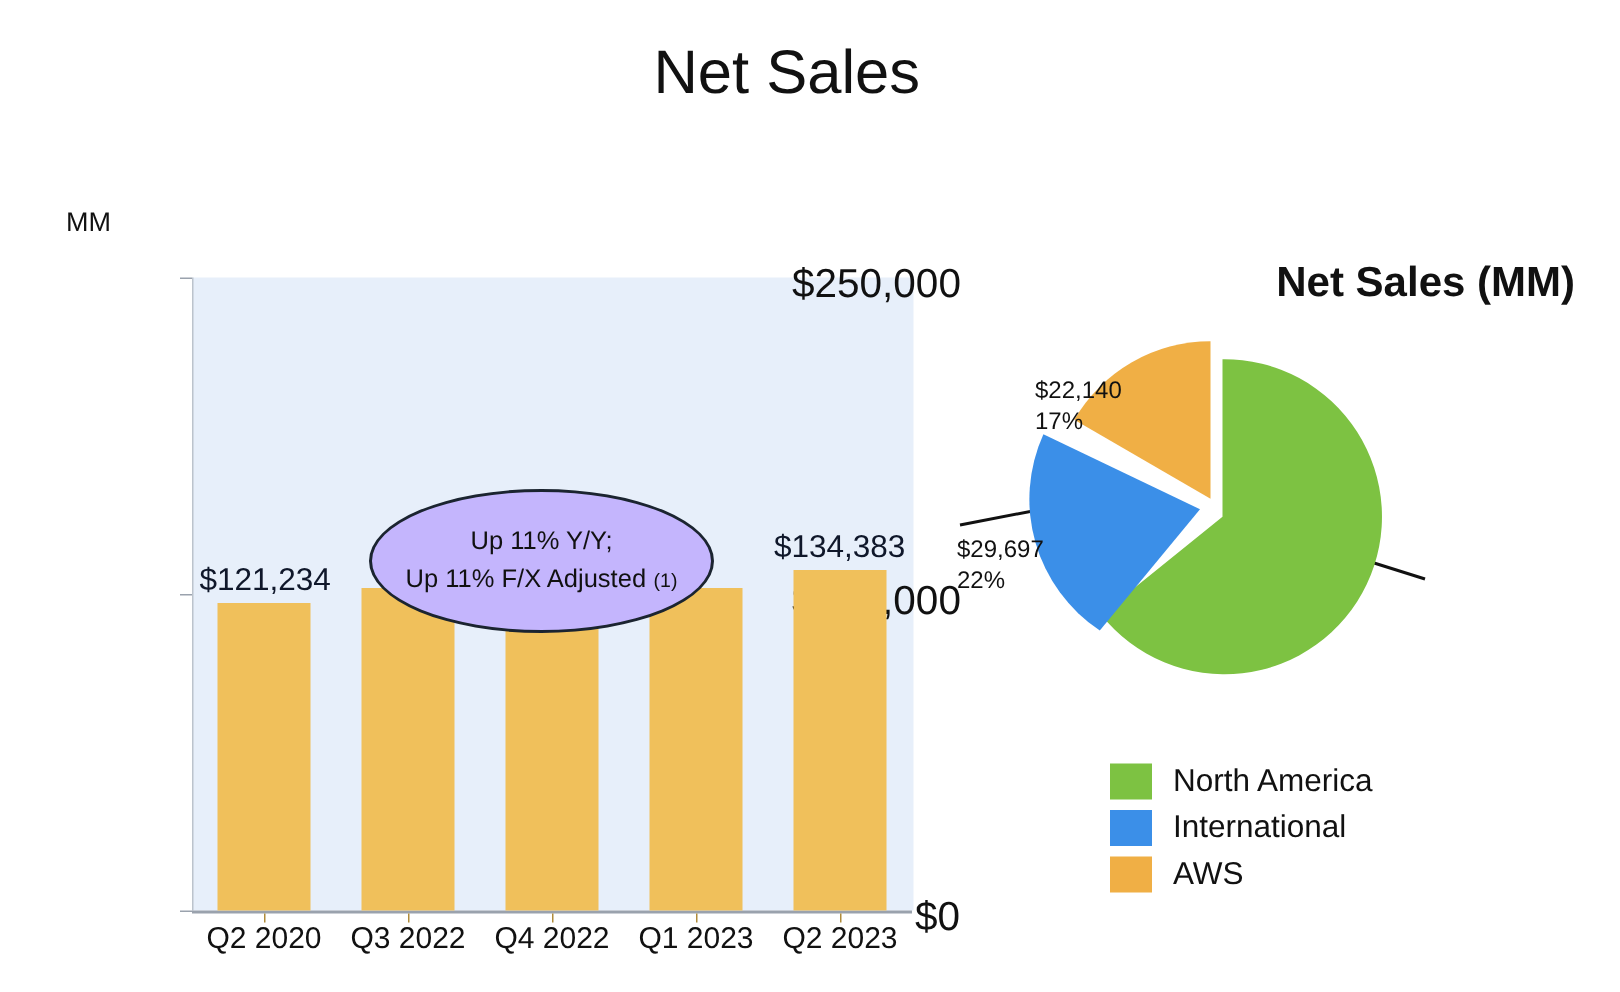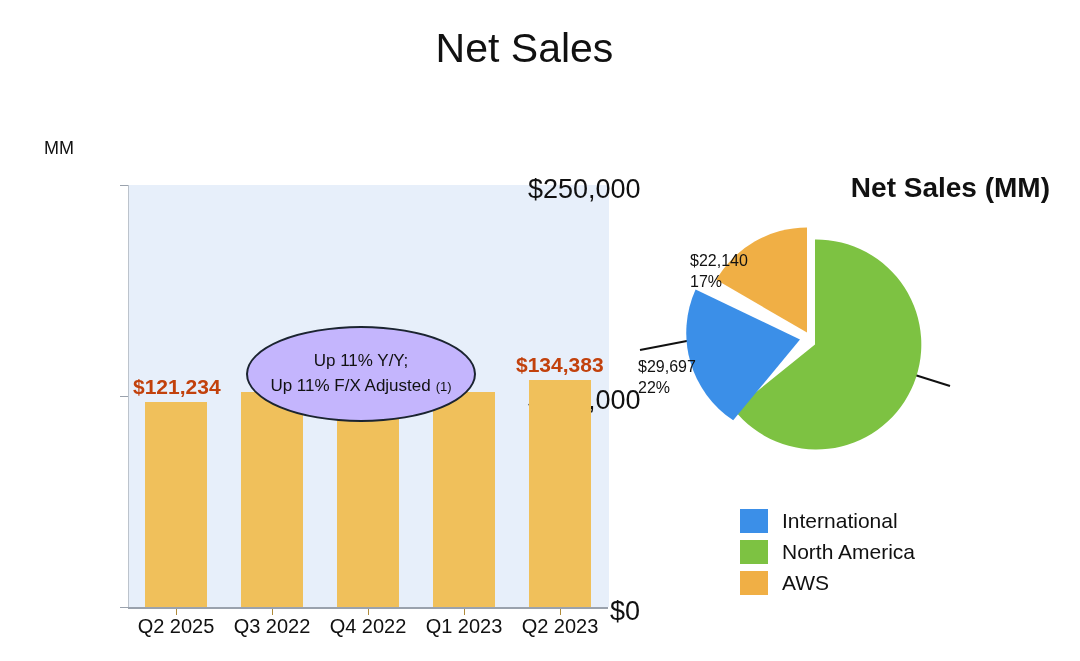--- a/index.html
+++ b/index.html
@@ -83,22 +83,22 @@
   }
   .bar {
     position: absolute;
     bottom: 0;
     width: 62px;
     background: #F0C05B;
   }
   .bar-value-label {
     position: absolute;
     font-size: 21px;
-    font-weight: 700;
-    color: #c2410c;
+    font-weight: 400;
+    color: #0f172a;
     white-space: nowrap;
   }
   .x-tick-label {
     position: absolute;
     top: 505px;
     width: 96px;
     text-align: center;
     font-size: 20px;
     color: #111;
     white-space: nowrap;
@@ -224,21 +224,21 @@
 
   <div class="bar-value-label" style="left:133px; top:265px;">$121,234</div>
   <div class="bar-value-label" style="left:516px; top:243px;">$134,383</div>
 
   <div class="x-tick-mark" style="left:176px;"></div>
   <div class="x-tick-mark" style="left:272px;"></div>
   <div class="x-tick-mark" style="left:368px;"></div>
   <div class="x-tick-mark" style="left:464px;"></div>
   <div class="x-tick-mark" style="left:560px;"></div>
 
-  <div class="x-tick-label" style="left:128px;">Q2 2025</div>
+  <div class="x-tick-label" style="left:128px;">Q2 2020</div>
   <div class="x-tick-label" style="left:224px;">Q3 2022</div>
   <div class="x-tick-label" style="left:320px;">Q4 2022</div>
   <div class="x-tick-label" style="left:416px;text-align:center;">Q1 2023</div>
   <div class="x-tick-label" style="left:512px;">Q2 2023</div>
 
   <div id="callout-bubble">
     <div class="callout-line">Up 11% Y/Y;</div>
     <div class="callout-line"><span>Up 11% F/X Adjusted</span><span class="callout-footnote" style="margin-left:5px;">(1)</span></div>
   </div>
 </div>
@@ -265,26 +265,26 @@
     <div>17%</div>
   </div>
 
   <div class="pie-label left" style="left:8px; top:246px;">
     <div>$29,697</div>
     <div>22%</div>
   </div>
 
 
   <div id="pie-legend">
+    <div class="legend-item">
+      <span class="legend-swatch" style="background:#7DC242;"></span>
+      <span class="legend-text">North America</span>
+    </div>
     <div class="legend-item">
       <span class="legend-swatch" style="background:#3B8FE8;"></span>
       <span class="legend-text">International</span>
     </div>
     <div class="legend-item">
-      <span class="legend-swatch" style="background:#7DC242;"></span>
-      <span class="legend-text">North America</span>
-    </div>
-    <div class="legend-item">
       <span class="legend-swatch" style="background:#F0AF45;"></span>
       <span class="legend-text">AWS</span>
     </div>
   </div>
 </div>
 
 </body></html>

